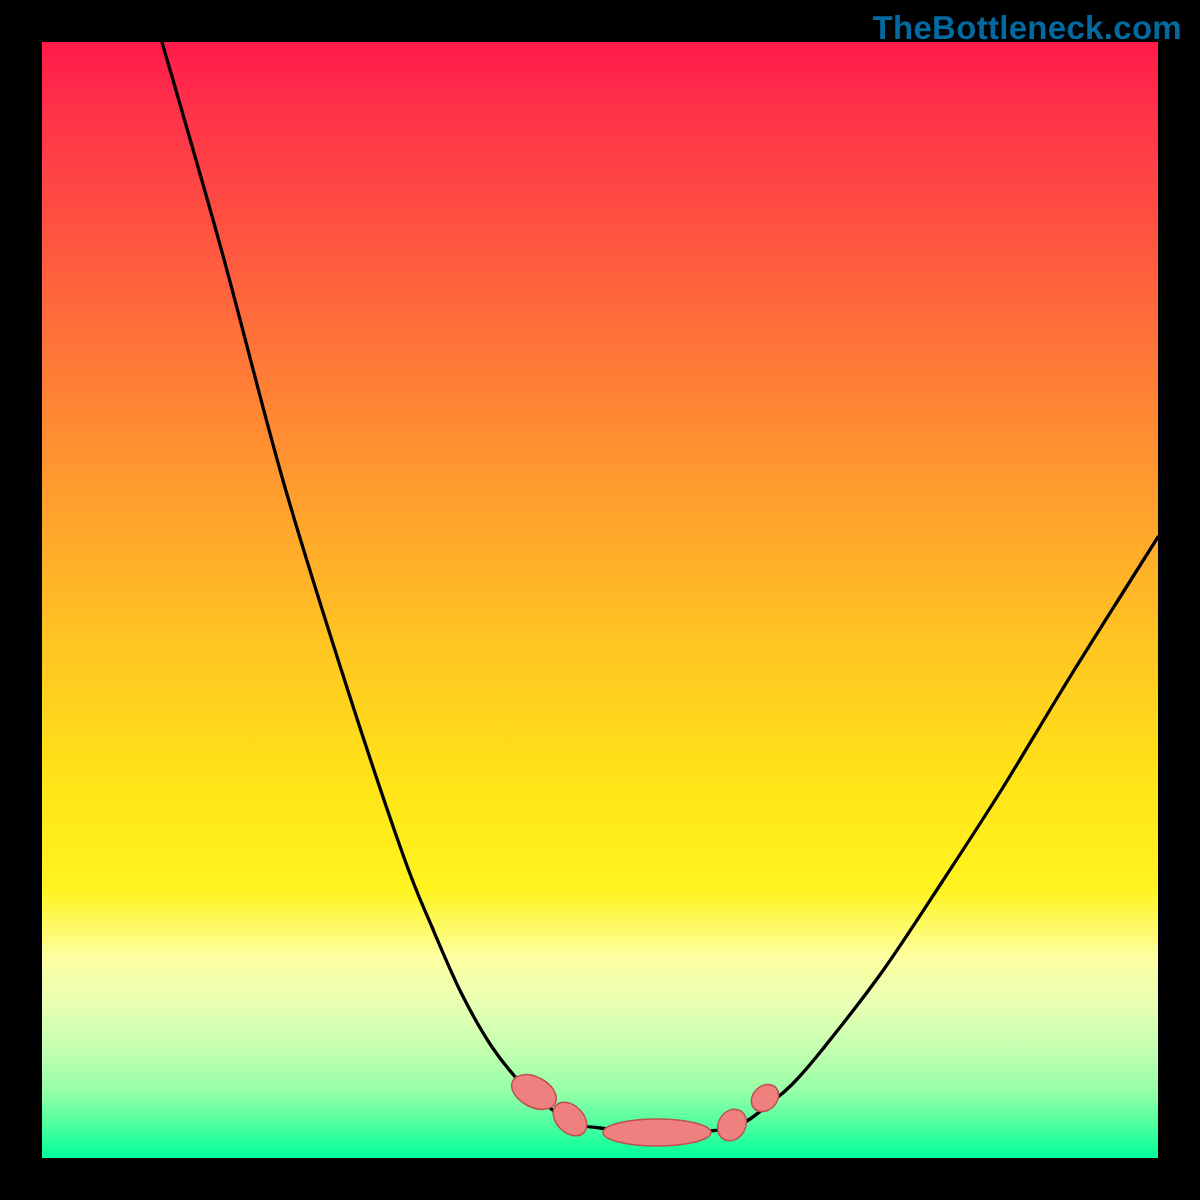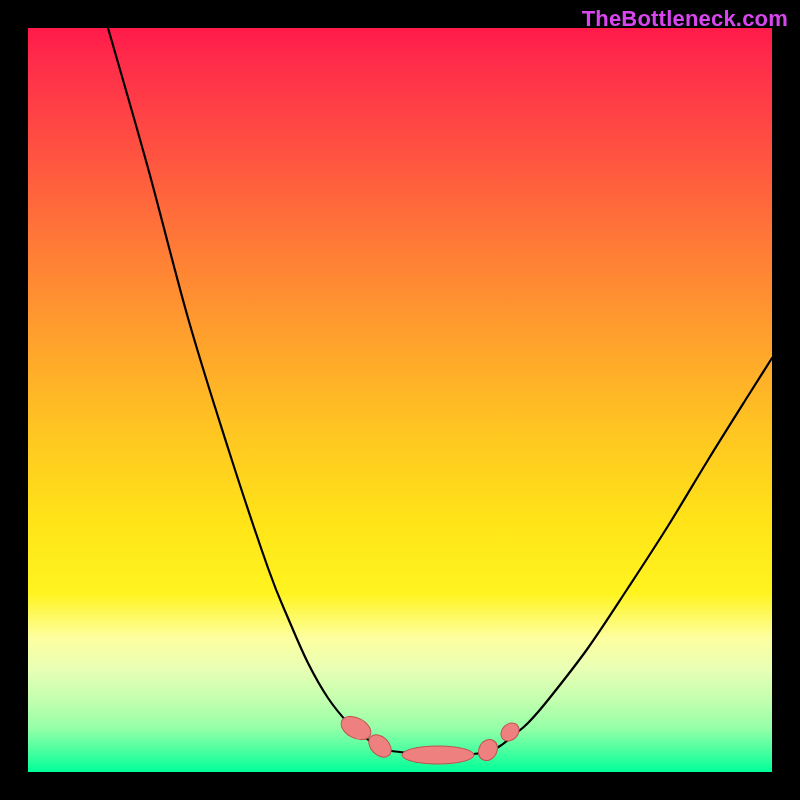--- a/index.html
+++ b/index.html
@@ -50,21 +50,21 @@
       #4effa0 97%,
       #00ff99 100%
     );
   }
   .watermark {
     position: absolute;
     top: 6px;
     right: 12px;
     font-size: 22px;
     font-weight: 600;
-    color: #d946ef;
+    color: #0369a1;
     letter-spacing: 0.2px;
     user-select: none;
   }
   svg.curve {
     position: absolute;
     left: 0;
     top: 0;
     width: 100%;
     height: 100%;
     overflow: visible;

